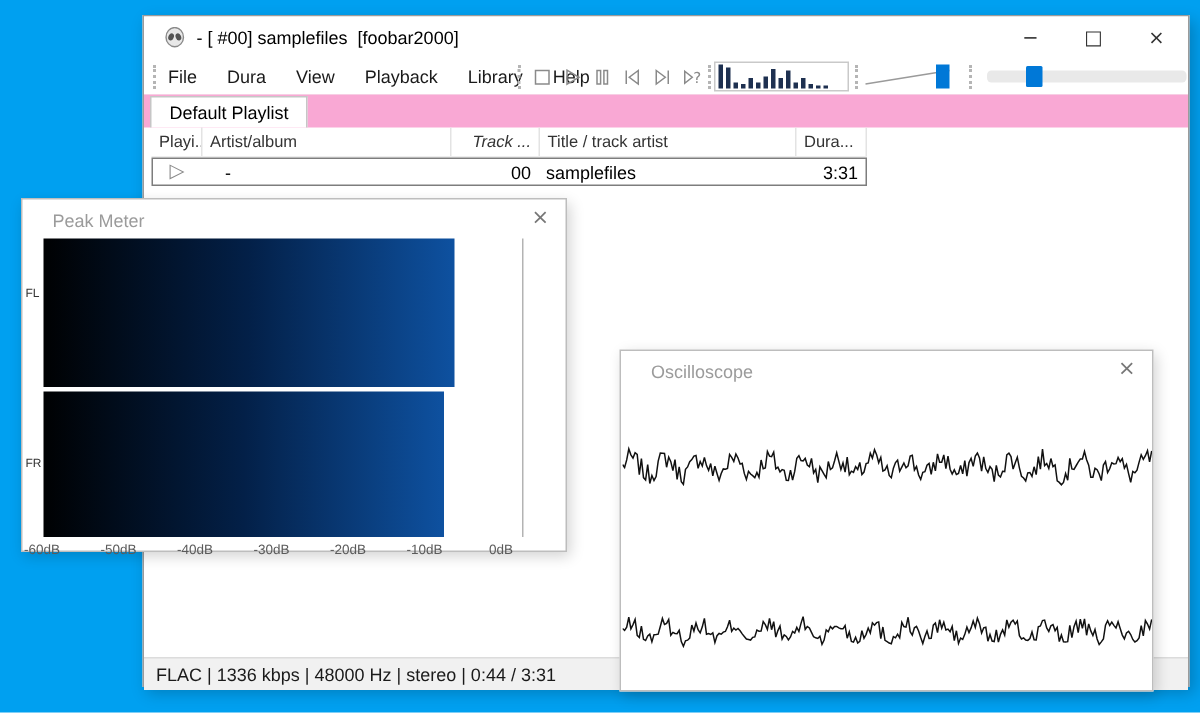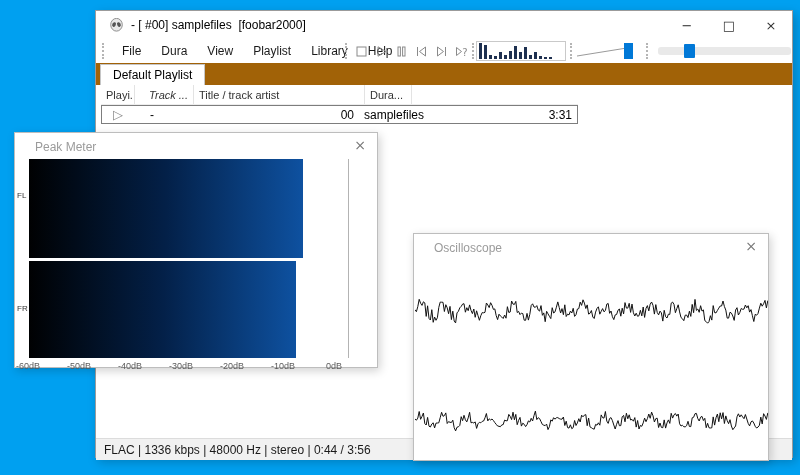--- a/index.html
+++ b/index.html
@@ -13,34 +13,34 @@
     display:flex;align-items:center;text-align:center;}
   #app-icon{margin-left:13px;width:15px;height:15px;flex:0 0 auto;}
   #title-text{margin-left:7px;font-size:12px;color:#000;white-space:pre;}
   #caption-buttons{position:absolute;right:0;top:0;height:28px;display:flex;}
   .cap-btn{width:42px;height:28px;display:flex;align-items:center;justify-content:center;
     font-size:13px;color:#333;font-family:"DejaVu Sans",sans-serif;}
   
   #toolbar{position:absolute;left:0;top:28px;width:100%;height:24px;background:#fff;
     border-bottom:1px solid #ececec;}
   .grip{position:absolute;top:4px;height:16px;width:0;border-left:2px dotted #b5b5b5;}
-  #menu-items{position:absolute;left:16px;top:0;height:24px;display:flex;align-items:center;justify-content:flex-end;}
+  #menu-items{position:absolute;left:6px;top:0;height:24px;display:flex;align-items:center;justify-content:flex-end;}
   .menu-item{padding:0 10px;font-size:12px;color:#1a1a1a;}
   #transport-buttons{position:absolute;left:255px;top:0;height:24px;display:flex;align-items:center;}
   .tbtn{width:20px;height:24px;display:flex;align-items:center;justify-content:center;}
   #spectrum-box{position:absolute;left:380px;top:2px;width:90px;height:20px;background:#fff;
     border:1px solid #c9c9c9;display:flex;align-items:flex-end;padding:1px 2px;box-sizing:border-box;}
   .sp-bar{width:3px;margin-right:2px;}
   #volume-slider{position:absolute;left:479px;top:2px;width:62px;height:20px;}
   #vol-handle{position:absolute;top:2px;width:9px;height:16px;}
   #seekbar{position:absolute;left:562px;top:2px;width:133px;height:20px;}
   #seek-groove{position:absolute;left:0;top:6px;width:133px;height:8px;background:#e9e9e9;border-radius:3px;}
   #seek-handle{position:absolute;top:3px;width:11px;height:14px;border-radius:1px;}
   
-  #tabstrip{position:absolute;left:0;top:52px;width:100%;height:22px;background:#a16207;}
+  #tabstrip{position:absolute;left:0;top:52px;width:100%;height:22px;background:#f9a8d4;}
   .pl-tab{position:absolute;left:4px;top:1px;height:21px;padding:0 12px;background:#fff;
     border:1px solid #c6c6c6;border-bottom:none;box-sizing:border-box;
     display:flex;align-items:center;font-size:12px;color:#000;}
   
   #playlist{position:absolute;left:5px;top:74px;width:477px;}
   .pl-hrow{display:flex;height:19px;border-bottom:1px solid #ededed;}
   .pl-hcell{box-sizing:border-box;font-size:11px;color:#333;display:flex;align-items:center;
     border-right:1px solid #e3e3e3;padding:0 5px;white-space:nowrap;overflow:hidden;}
   .pl-row{display:flex;height:19px;box-sizing:border-box;border:1px solid #7d7d7d;}
   .pl-cell{box-sizing:border-box;font-size:12px;color:#000;display:flex;align-items:center;
@@ -85,21 +85,21 @@
         <span class="cap-btn">×</span>
       </div>
     </div>
 
     <div id="toolbar">
       <div class="grip" style="left:6px"></div>
       <div id="menu-items">
           <span class="menu-item">File</span>
           <span class="menu-item">Dura</span>
           <span class="menu-item">View</span>
-          <span class="menu-item">Playlist</span>
+          <span class="menu-item">Playback</span>
           <span class="menu-item">Library</span>
           <span class="menu-item">Help</span>
         </div>
       <div class="grip" style="left:249px"></div>
       <div id="transport-buttons">
           <span class="tbtn">
             <svg width="13" height="13" viewBox="0 0 13 13">
               <rect x="2" y="2" width="9" height="9" fill="none" stroke="#8a8a8a"></rect>
             </svg>
           </span>
@@ -167,39 +167,40 @@
 
     <div id="tabstrip">
       <div class="pl-tab">
         <span>Default Playlist</span>
       </div>
     </div>
 
     <div id="playlist">
       <div class="pl-hrow" id="pl-header">
           <div class="pl-hcell" style="width: 34px;">Playi...</div>
+          <div class="pl-hcell" style="width: 166px;">Artist/album</div>
           <div class="pl-hcell align-right" style="width: 59px; font-style: italic;">Track ...</div>
           <div class="pl-hcell" style="width: 171px;">Title / track artist</div>
           <div class="pl-hcell" style="width: 47px;">Dura...</div>
         </div>
       <div id="pl-rows">
           <div class="pl-row">
             <div class="pl-cell" style="width: 32px; justify-content: center;">
               <span class="play-glyph">▷</span>
             </div>
             <div class="pl-cell" style="width: 166px; padding-left: 16px;">-</div>
             <div class="pl-cell align-right" style="width: 59px;">00</div>
             <div class="pl-cell" style="width: 171px;">samplefiles</div>
             <div class="pl-cell align-right" style="width: 47px;">3:31</div>
           </div>
         </div>
     </div>
 
     <div id="statusbar">
-      <span id="status-text">FLAC | 1336 kbps | 48000 Hz | stereo | 0:44 / 3:56</span>
+      <span id="status-text">FLAC | 1336 kbps | 48000 Hz | stereo | 0:44 / 3:31</span>
     </div>
   </div>
 
   <div id="peak-meter" class="win panel">
     <span class="panel-title">Peak Meter</span>
     <span class="panel-close">×</span>
     <div id="pm-bars">
       <div id="pm-zero-line"></div>
     <div class="pm-bar" style="top: 0px; height: 99px; width: 274px; background: linear-gradient(90deg, rgb(0, 1, 2) 0%, rgb(3, 32, 72) 50%, rgb(14, 81, 160) 100%);"></div>
         <div class="pm-bar" style="top: 102px; height: 97px; width: 267px; background: linear-gradient(90deg, rgb(0, 1, 2) 0%, rgb(3, 32, 72) 50%, rgb(14, 81, 160) 100%);"></div>

